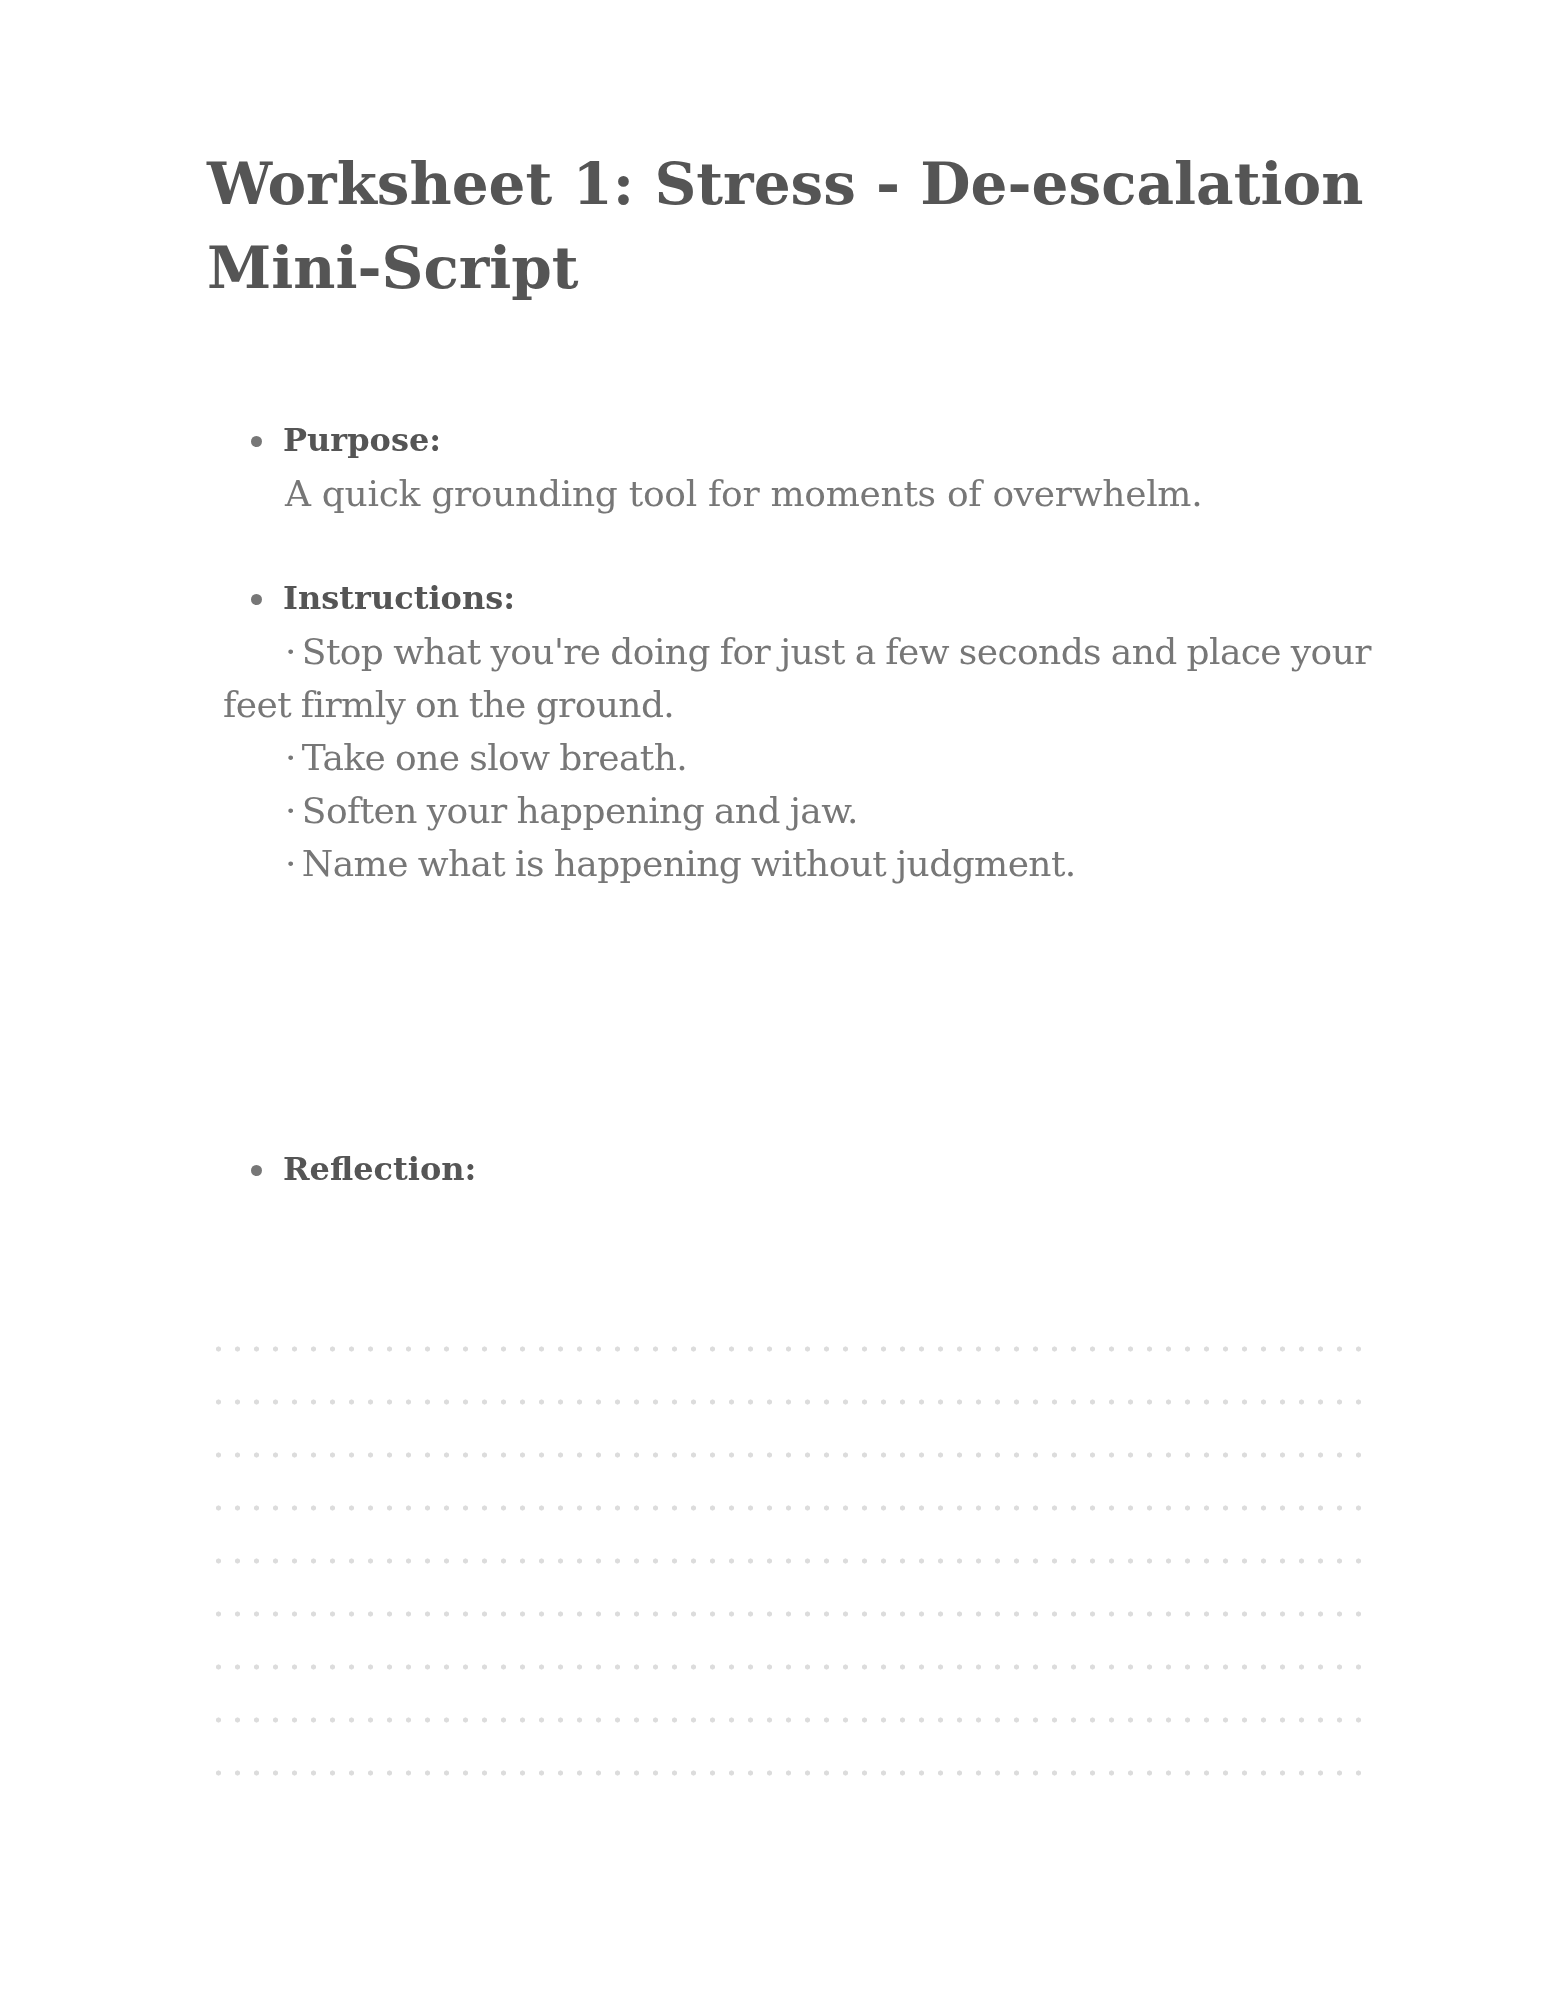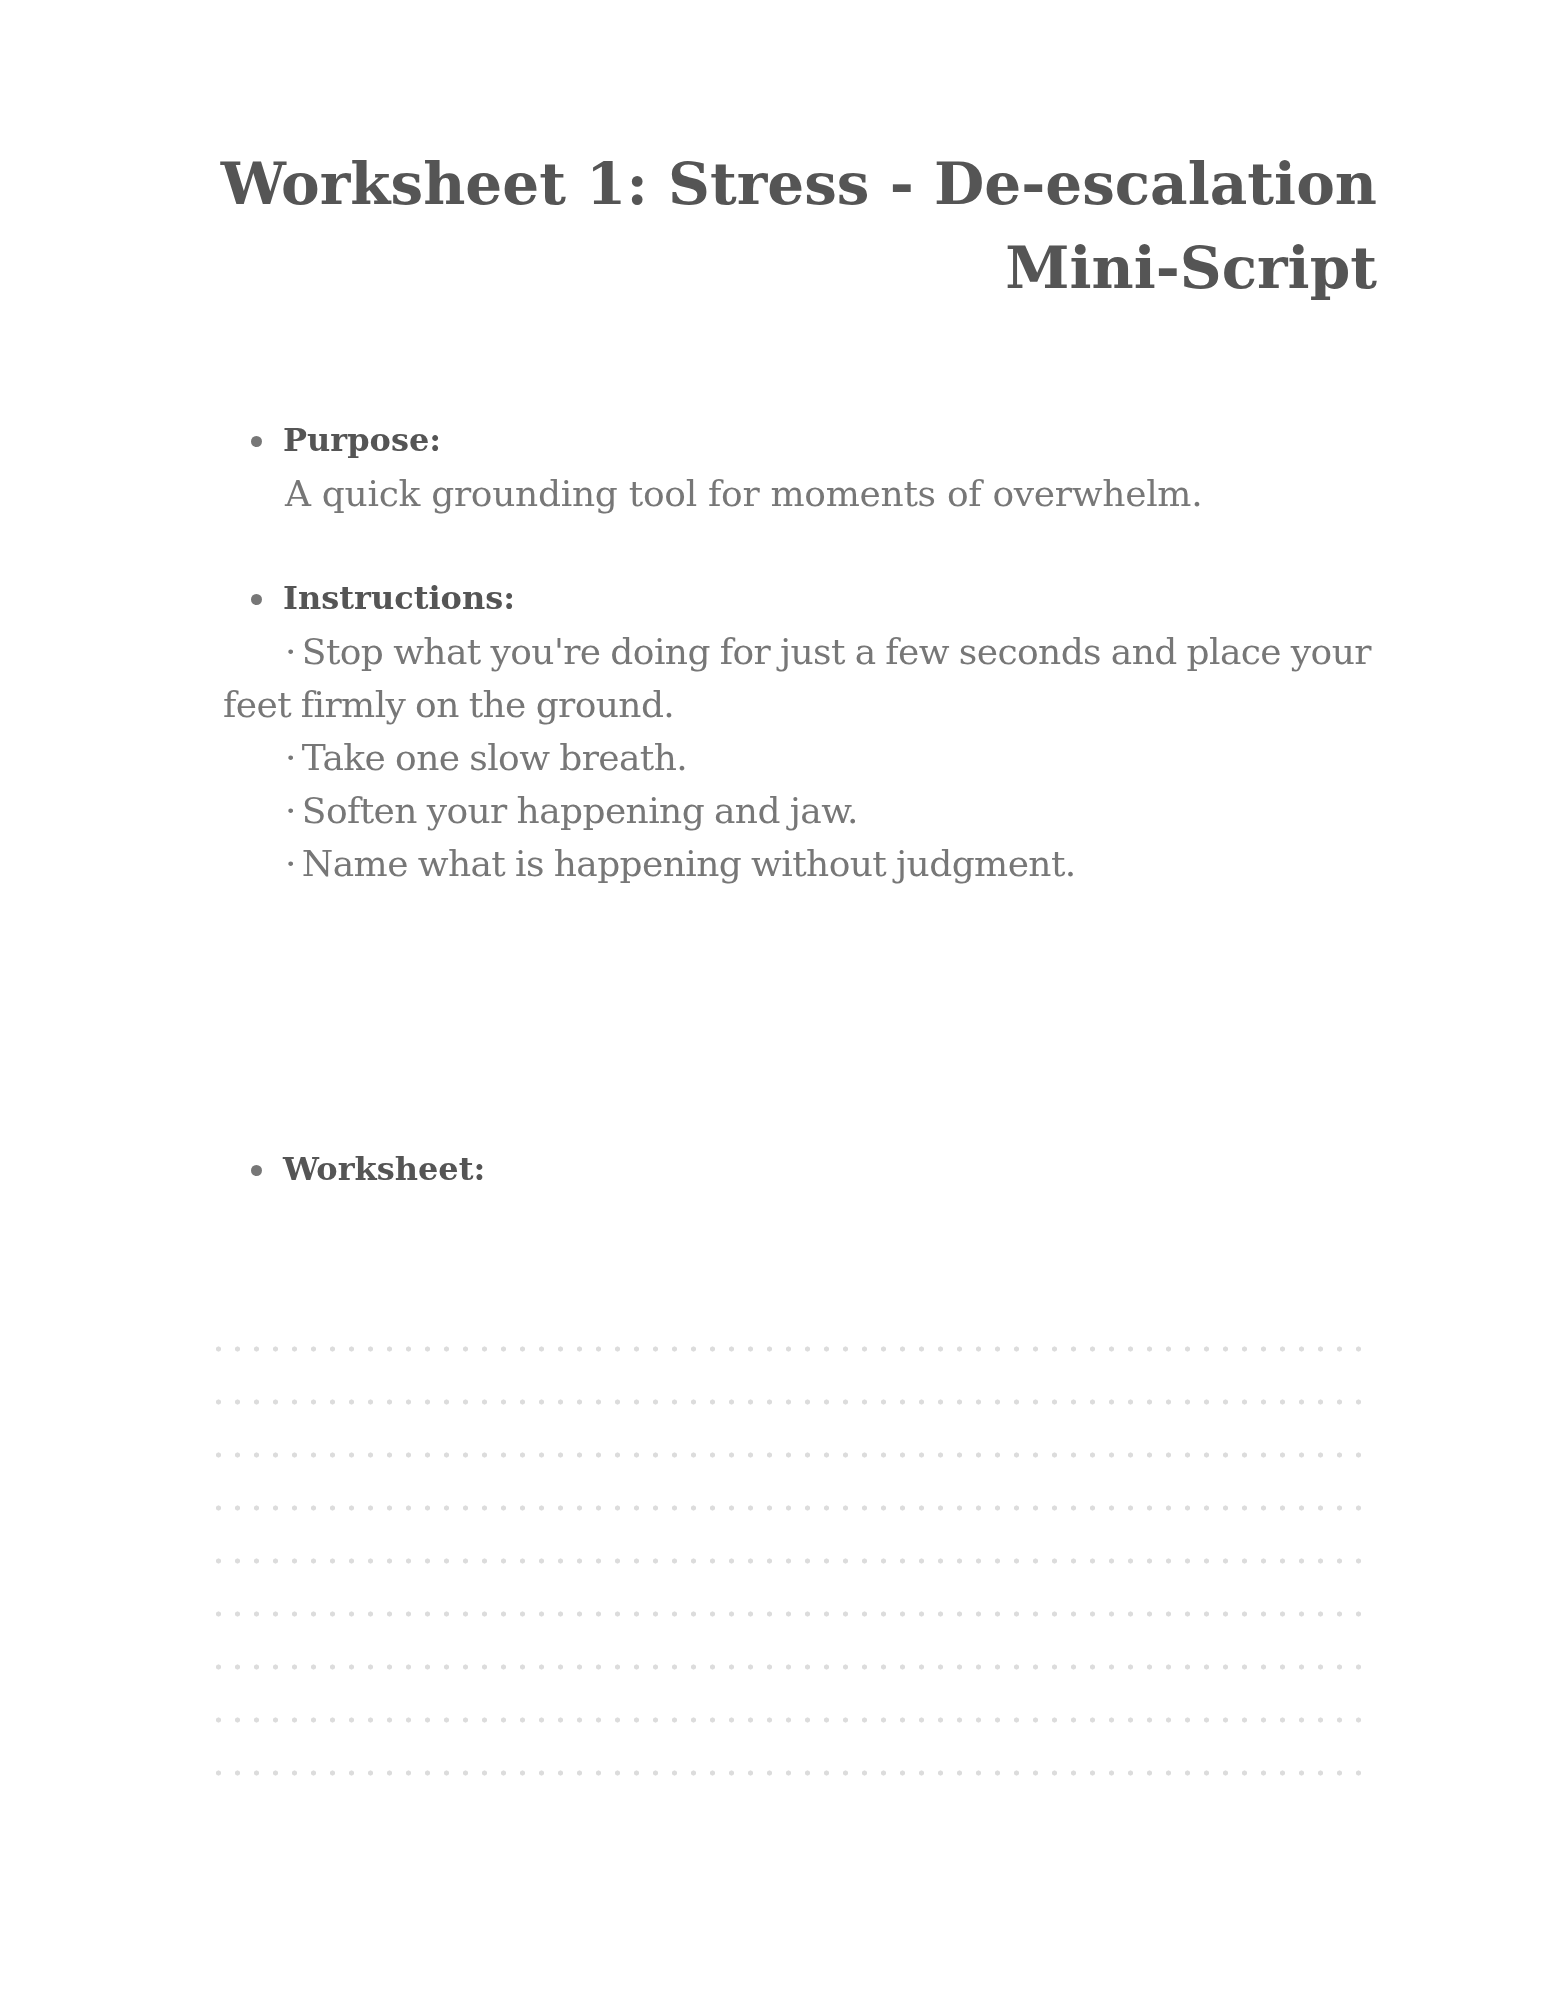--- a/index.html
+++ b/index.html
@@ -18,21 +18,21 @@
       position: absolute;
       left: 207px;
       top: 0;
       width: 1170px;
     }
     .title {
       position: absolute;
       left: 0;
       top: 142px;
       width: 1170px;
-      text-align: right;
+      text-align: left;
       color: #555555;
       font-weight: bold;
       font-size: 58px;
       line-height: 84px;
       letter-spacing: 0px;
       margin: 0;
     }
     .section {
       position: absolute;
       left: 16px;
@@ -120,21 +120,21 @@
       <p class="body-text instr-item"><span class="mid">·</span><span>Stop what you're doing for just a few seconds and place your feet firmly on the ground.</span></p>
       <p class="body-text instr-item"><span class="mid">·</span><span>Take one slow breath.</span></p>
       <p class="body-text instr-item"><span class="mid">·</span><span>Soften your happening and jaw.</span></p>
       <p class="body-text instr-item"><span class="mid">·</span><span>Name what is happening without judgment.</span></p>
     </div>
   </div>
 
   <div class="section" style="top:1143px;">
     <div class="section-head">
       <span class="bullet-dot"></span>
-      <span class="section-label">Worksheet:</span>
+      <span class="section-label">Reflection:</span>
     </div>
   </div>
 </div>
 
 <div class="lines">
   <div class="dot-line"></div>
   <div class="dot-line"></div>
   <div class="dot-line"></div>
   <div class="dot-line"></div>
   <div class="dot-line"></div>

